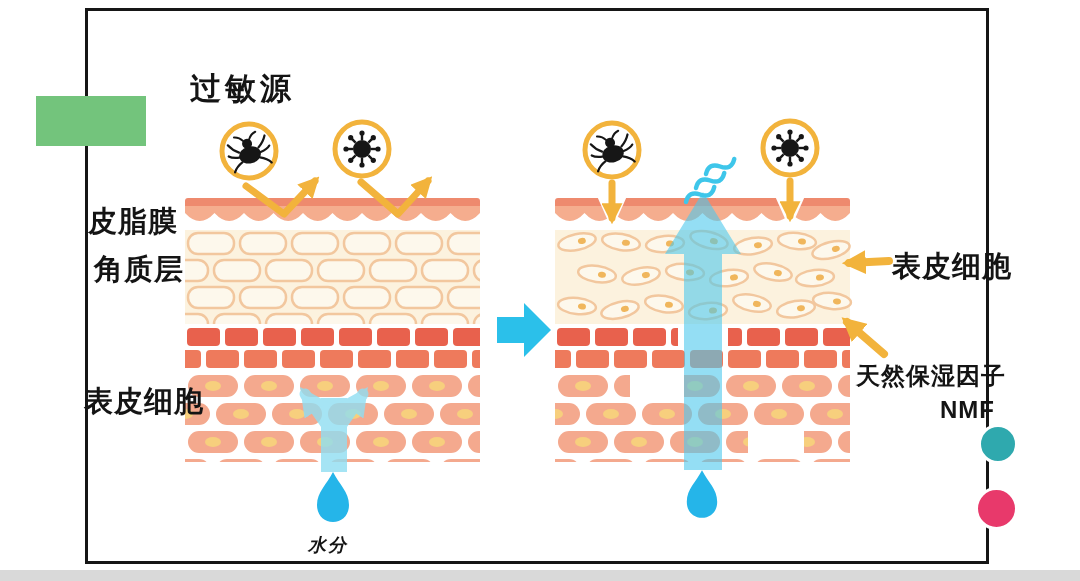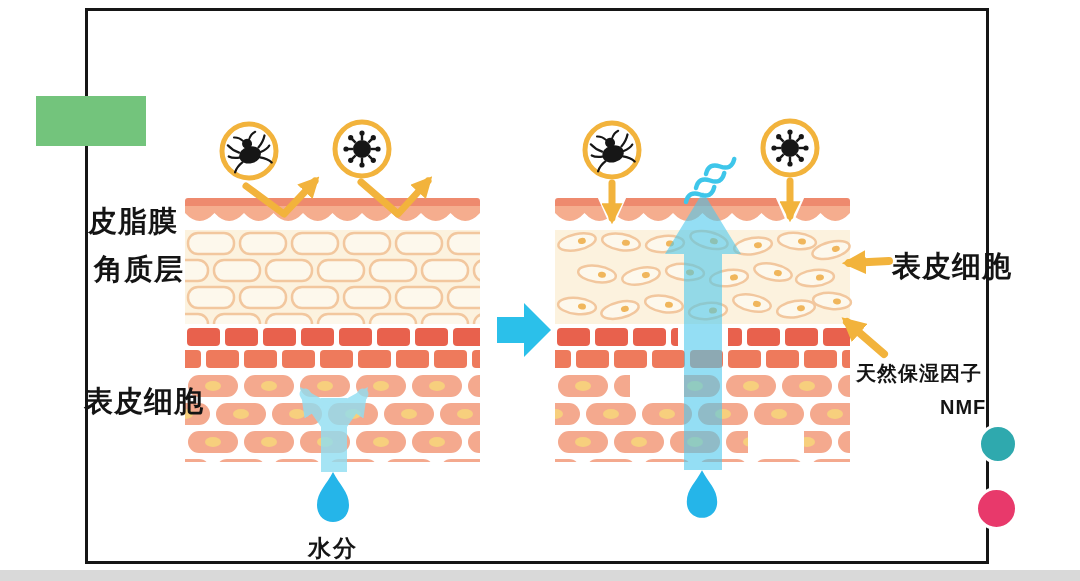--- a/index.html
+++ b/index.html
@@ -8,22 +8,22 @@
   .frame{position:absolute;left:85px;top:8px;width:904px;height:556px;
          box-sizing:border-box;border:3px solid #161616;background:#fff;}
   .green-block{position:absolute;left:36px;top:96px;width:110px;height:50px;background:#73c47c;}
   .dot{position:absolute;border-radius:50%;border:3px solid #fff;box-sizing:border-box;}
   .dot.teal{left:978px;top:424px;width:40px;height:40px;background:#2fa9ae;}
   .dot.pink{left:975px;top:487px;width:43px;height:43px;background:#e8396b;}
   .bottom-strip{position:absolute;left:0;top:570px;width:1080px;height:11px;background:#d9d9d9;}
   svg.diagram{position:absolute;left:0;top:0;width:1080px;height:581px;}
   .lbl{position:absolute;font-weight:700;font-size:29px;color:#141414;letter-spacing:1px;white-space:nowrap;}
   .lbl.title{font-size:31px;letter-spacing:4px;}
-  .lbl.water{font-size:23px;letter-spacing:2px;}
-  .lbl.small{font-size:20px;}
+  .lbl.water{font-size:18px;letter-spacing:2px;font-style:italic;}
+  .lbl.small{font-size:24px;}
 </style>
 </head>
 <body>
 
 <div class="stage">
 
   <div class="frame"></div>
 
   <svg class="diagram" viewBox="0 0 1080 581">
     <defs>
@@ -212,20 +212,21 @@
 
     <use href="#droplet" transform="translate(333,499)"></use>
     <use href="#droplet" transform="translate(702,496) scale(0.95)"></use>
   </svg>
 
   <div class="green-block"></div>
   <div class="dot teal"></div>
   <div class="dot pink"></div>
   <div class="bottom-strip"></div>
 
+  <div class="lbl title" style="left:190px;top:68px">过敏源</div>
   <div class="lbl" style="left:88px;top:202px">皮脂膜</div>
   <div class="lbl" style="left:94px;top:250px">角质层</div>
   <div class="lbl" style="left:84px;top:382px">表皮细胞</div>
   <div class="lbl water" style="left:308px;top:533px">水分</div>
   <div class="lbl" style="left:892px;top:247px">表皮细胞</div>
   <div class="lbl small" style="left:856px;top:360px">天然保湿因子</div>
   <div class="lbl small" style="left:940px;top:396px">NMF</div>
 
 </div>
 

